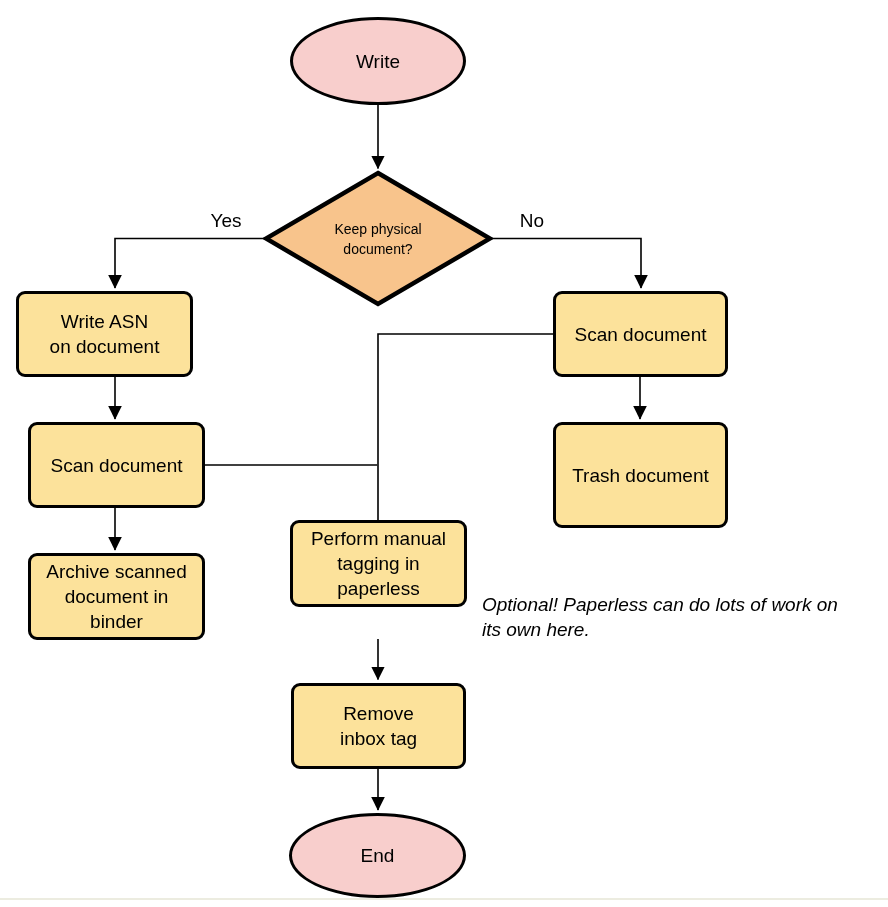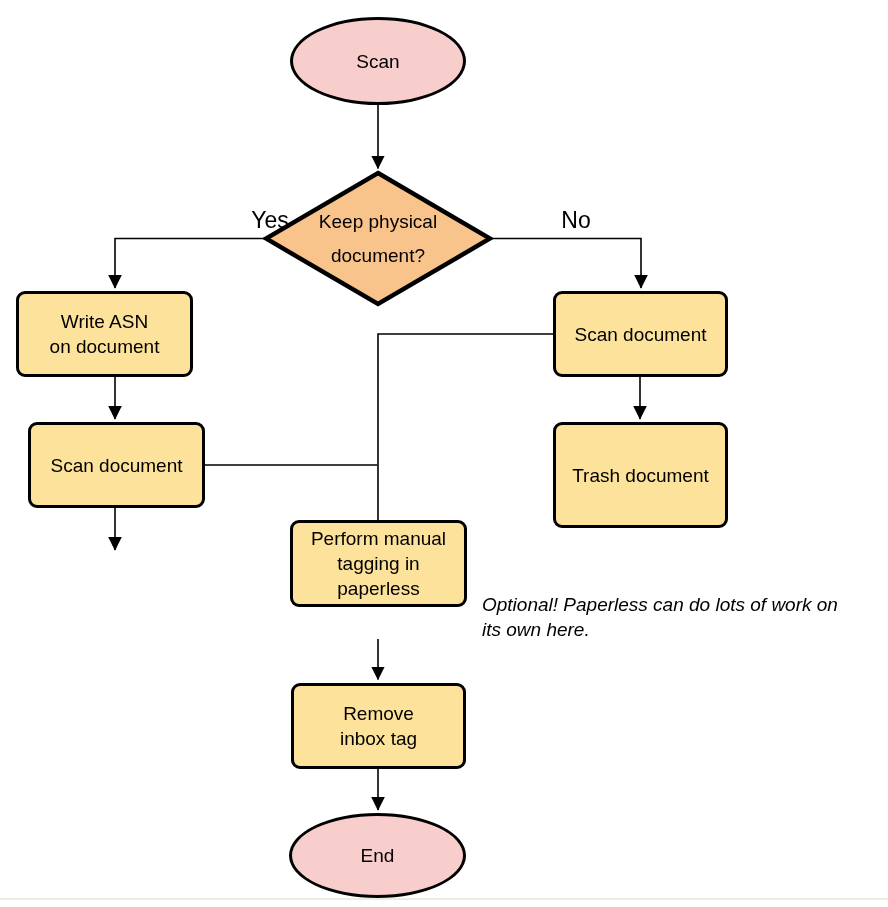--- a/index.html
+++ b/index.html
@@ -59,29 +59,28 @@
     stroke-width: 4.5;
   }
   .decision-label {
     position: absolute;
     inset: 0;
     display: flex;
     align-items: center;
     justify-content: center;
     text-align: center;
     white-space: pre-line;
-    font-size: 19px;
-    line-height: 34px;
+    font-size: 14px;
+    line-height: 20px;
   }
   .edge-label {
     position: absolute;
     transform: translateX(-50%);
-    font-size: 23px;
+    font-size: 19px;
     line-height: 21px;
-    margin-left: 44px;
   }
   .note {
     position: absolute;
     left: 482px;
     top: 592px;
     width: 410px;
     font-style: italic;
     font-size: 19px;
     line-height: 25px;
     white-space: pre-line;
@@ -109,39 +108,42 @@
     <path d="M490,238.5 H641 V288" marker-end="url(#arrow)"></path>
     <path d="M115,377 V419" marker-end="url(#arrow)"></path>
     <path d="M115,508 V550" marker-end="url(#arrow)"></path>
     <path d="M640,377 V419" marker-end="url(#arrow)"></path>
     <path d="M553,334 H378 V549" marker-end="url(#arrow)"></path>
     <path d="M205,465 H377.2"></path>
     <path d="M378,639 V679.5" marker-end="url(#arrow)"></path>
     <path d="M378,769 V810" marker-end="url(#arrow)"></path>
   </svg>
 
-  <div class="node terminator" style="left:290px; top:17px; width:176px; height:88px">Scan</div>
+  <div class="node terminator" style="left:290px; top:17px; width:176px; height:88px">Write</div>
 
   <div class="decision-wrap">
     <svg class="decision-svg" viewBox="0 0 230 137" preserveAspectRatio="none" xmlns="http://www.w3.org/2000/svg">
       <polygon points="115,3 227,68.5 115,134 3,68.5" fill="#F8C48C"></polygon>
     </svg>
     <div class="decision-label">Keep physical
 document?</div>
   </div>
 
   <div class="edge-label" style="left:226px; top:210px">Yes</div>
 
   <div class="edge-label" style="left:532px; top:210px">No</div>
 
   <div class="node process" style="left:16px; top:291px; width:177px; height:86px">Write ASN
 on document</div>
 
   <div class="node process" style="left:28px; top:422px; width:177px; height:86px">Scan document</div>
 
+  <div class="node process" style="left:28px; top:553px; width:177px; height:87px">Archive scanned
+document in
+binder</div>
 
   <div class="node process" style="left:553px; top:291px; width:175px; height:86px">Scan document</div>
 
   <div class="node process" style="left:553px; top:422px; width:175px; height:106px">Trash document</div>
 
   <div class="node process" style="left:290px; top:520px; width:177px; height:87px">Perform manual
 tagging in
 paperless</div>
 
   <div class="note">Optional! Paperless can do lots of work on

